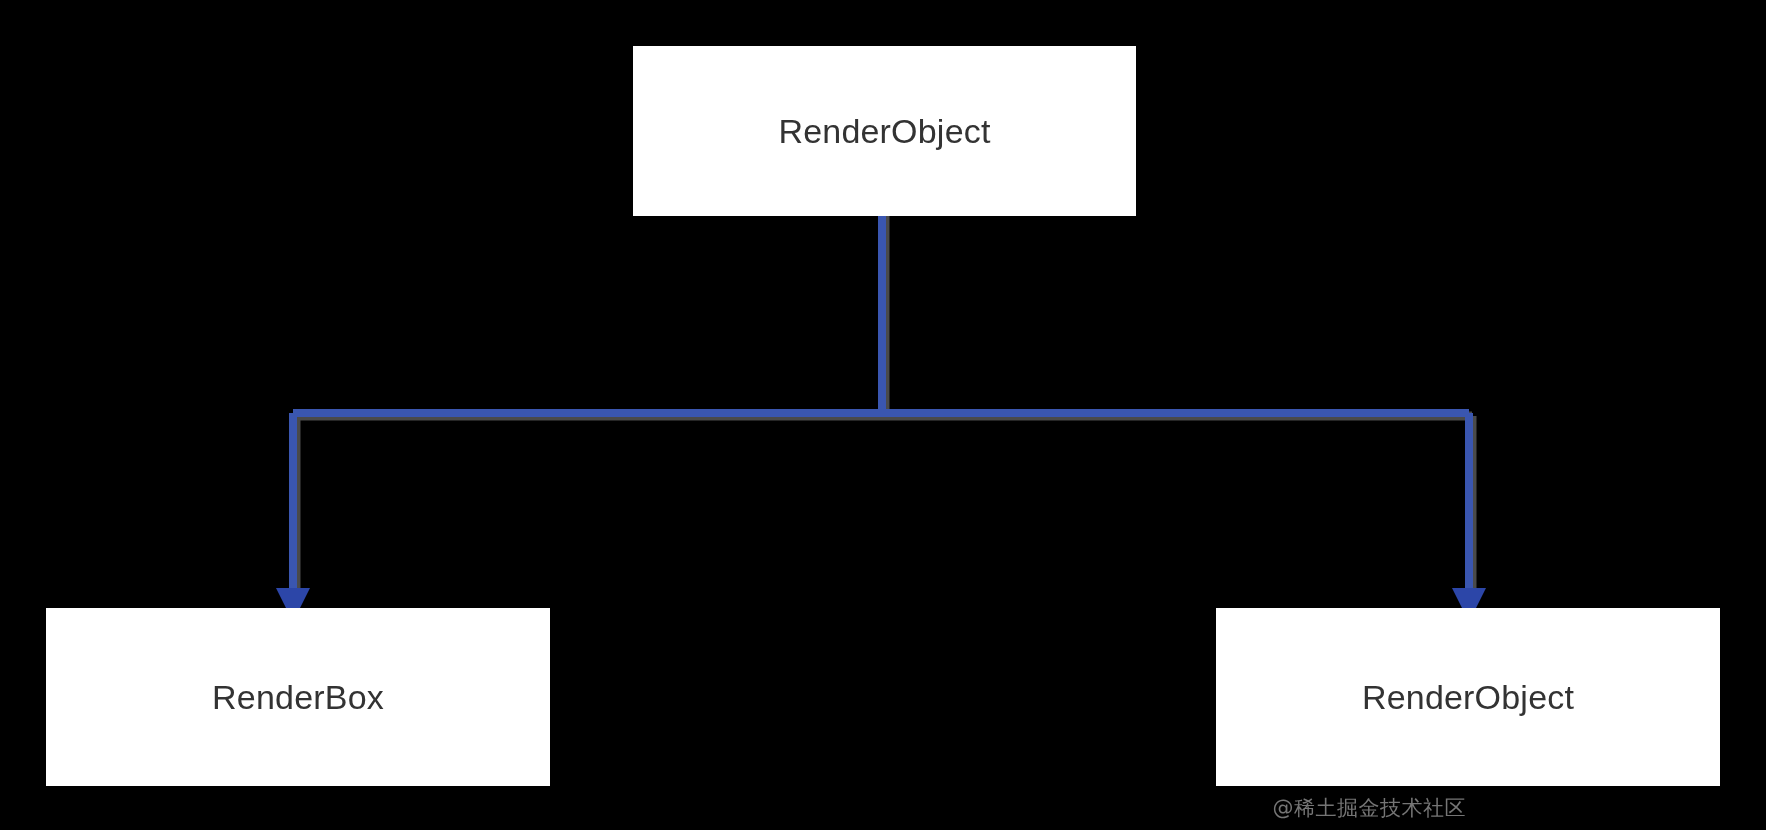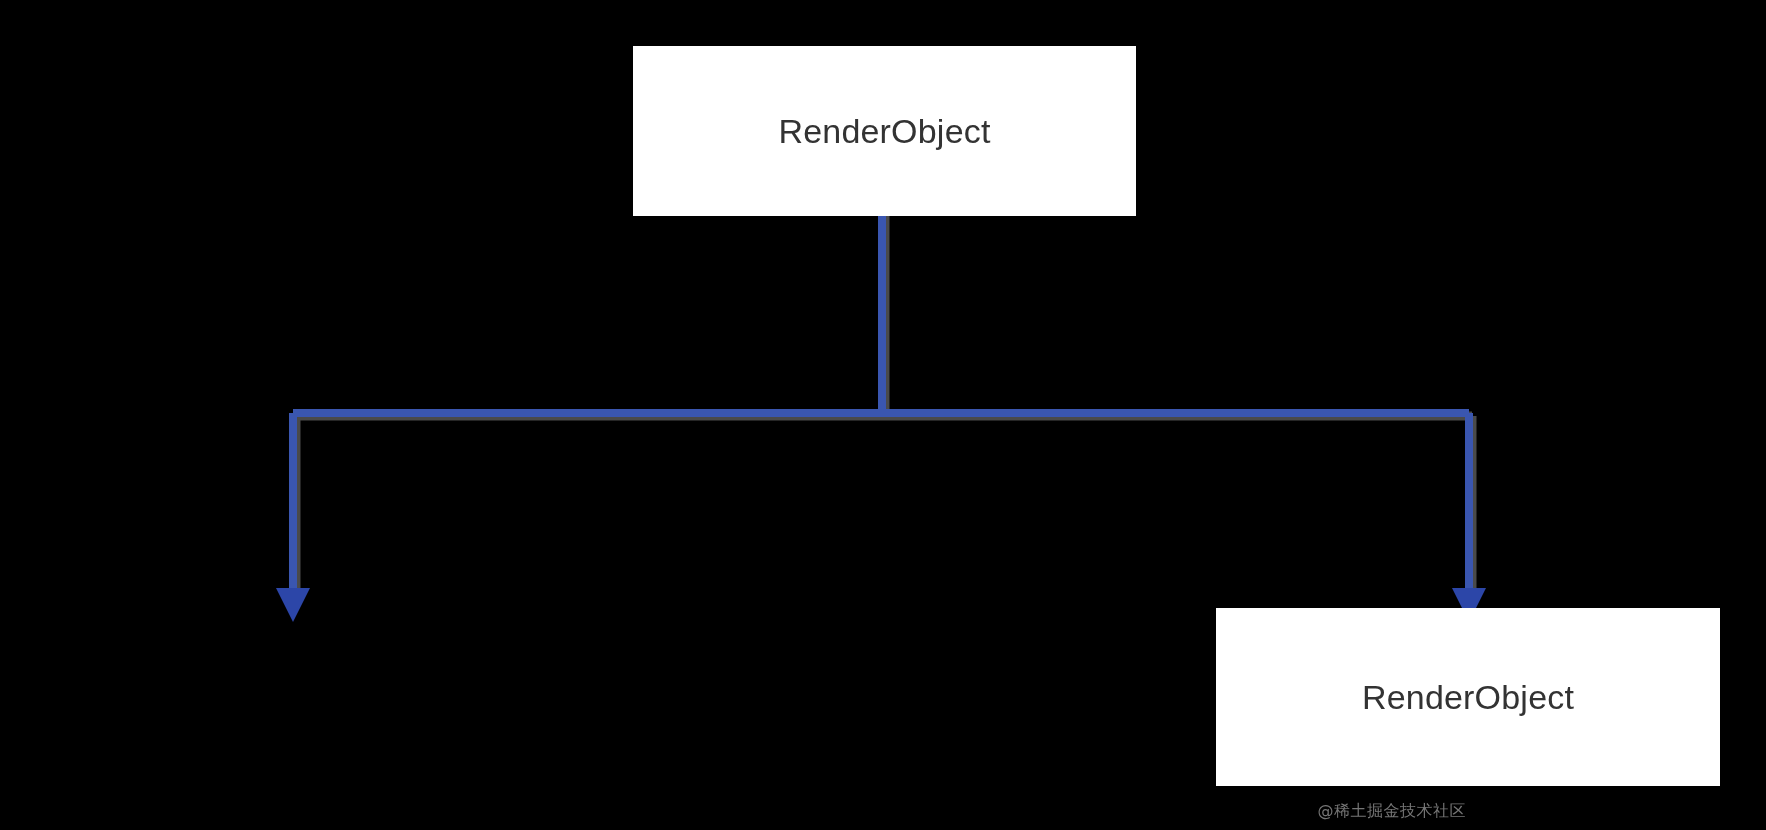--- a/index.html
+++ b/index.html
@@ -53,21 +53,21 @@
     left: 0; top: 0;
     width: 1766px;
     height: 830px;
     overflow: visible;
   }
   #watermark {
     position: absolute;
     right: 8px;
     bottom: 8px;
     color: #8a8a8a;
-    font-size: 16px;
+    font-size: 21px;
     font-family: "DejaVu Sans", sans-serif;
     letter-spacing: 0.5px;
     opacity: 0.85;
     white-space: nowrap;
   }
 </style>
 </head>
 <body>
 
 <div id="canvas">
@@ -89,20 +89,23 @@
     <polygon points="293,622 276,588 310,588" fill="#2c46a8"></polygon>
 
     <path d="M 1469 413 L 1469 598" stroke="#3a56b0" stroke-width="8" fill="none"></path>
     <polygon points="1469,622 1452,588 1486,588" fill="#2c46a8"></polygon>
   </svg>
 
   <div class="node" id="node-root">
     <span>RenderObject</span>
   </div>
 
+  <div class="node" id="node-box">
+    <span>RenderBox</span>
+  </div>
 
   <div class="node" id="node-sliver">
     <span>RenderObject</span>
   </div>
 
   <div id="watermark">@稀土掘金技术社区</div>
 
 </div>
 
 </body></html>

